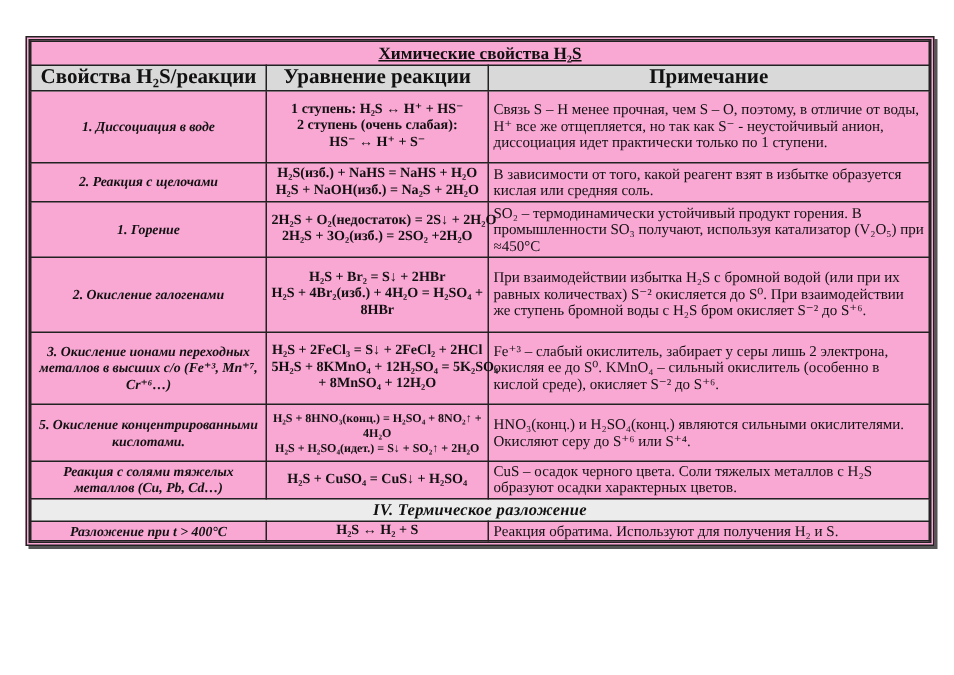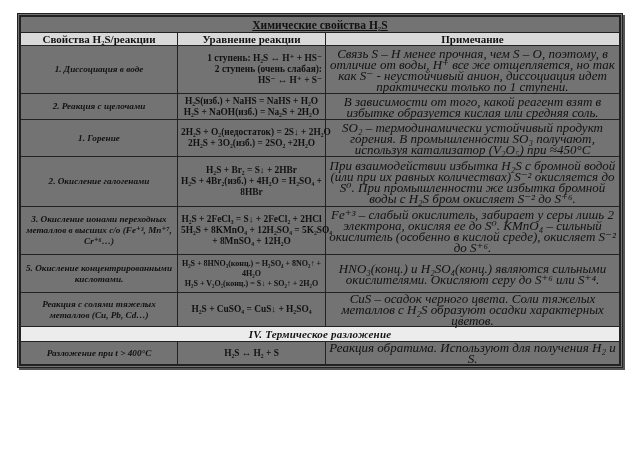--- a/index.html
+++ b/index.html
@@ -1,31 +1,31 @@
 <!DOCTYPE html>
 <html><head>
 <meta charset="utf-8">
 <style>
   html, body { margin: 0; padding: 0; background: #ffffff; }
   body { width: 636px; height: 450px; position: relative; overflow: hidden;
          font-family: "Liberation Serif", "DejaVu Serif", serif; color: #111; }
-  .frame { position: absolute; left: 17px; top: 13px; width: 600px;
-           border: 3px double #222; box-shadow: 2px 2px 0 #555; background: #737373; }
+  .frame { position: absolute; left: 17px; top: 24px; width: 600px;
+           border: 3px double #222; box-shadow: 2px 2px 0 #555; background: #f9a8d4; }
   table { border-collapse: collapse; width: 100%; table-layout: fixed; }
   td, th { border: 1px solid #222; padding: 0 3px; vertical-align: middle; }
   col.c1 { width: 157px; } col.c2 { width: 148px; } col.c3 { width: auto; }
   .title { text-align: center; font-weight: bold; font-size: 11.5px; height: 15px; text-decoration: underline; }
-  .hdr th { background: #d9d9d9; font-size: 11px; font-weight: bold; height: 12px; }
+  .hdr th { background: #d9d9d9; font-size: 14px; font-weight: bold; height: 12px; }
   .sec td { background: #ececec; text-align: center; font-style: italic; font-weight: bold;
             font-size: 11px; height: 14px; letter-spacing: 0.2px; }
   .prop { text-align: center; font-style: italic; font-weight: bold; font-size: 9.2px; line-height: 11px; }
   .eq { font-weight: bold; font-size: 9.4px; line-height: 11px; text-align: center; }
-  .eq.left { text-align: right; margin-left: 30px; }
+  .eq.left { text-align: center; margin-left: 30px; }
   .eq.small { font-size: 8px; line-height: 10px; margin-left: 33px; }
-  .note { font-style: italic; font-size: 13px; line-height: 11px; text-align: center; }
+  .note { font-size: 10px; line-height: 11px; text-align: left; }
   .eqline { display: block; white-space: nowrap; }
 </style>
 </head>
 <body>
 
 <div class="frame">
 <table>
   <colgroup>
         <col class="c1">
         <col class="c2">
@@ -67,37 +67,37 @@
     </td>
     <td class="note">SO₂ – термодинамически устойчивый продукт горения. В промышленности SO₃ получают, используя катализатор (V₂O₅) при ≈450°C</td>
   </tr>
   <tr style="height:50px">
     <td class="prop">2. Окисление галогенами</td>
     <td class="eq">
       <span class="eqline">H₂S + Br₂ = S↓ + 2HBr</span>
       <span class="eqline">H₂S + 4Br₂(изб.) + 4H₂O = H₂SO₄ +</span>
       <span class="eqline">8HBr</span>
     </td>
-    <td class="note">При взаимодействии избытка H₂S с бромной водой (или при их равных количествах) S⁻² окисляется до S⁰. При промышленности же избытка бромной воды с H₂S бром окисляет S⁻² до S⁺⁶.</td>
+    <td class="note">При взаимодействии избытка H₂S с бромной водой (или при их равных количествах) S⁻² окисляется до S⁰. При взаимодействии же ступень бромной воды с H₂S бром окисляет S⁻² до S⁺⁶.</td>
   </tr>
   <tr style="height:48px">
     <td class="prop">3. Окисление ионами переходных металлов в высших с/о (Fe⁺³, Mn⁺⁷, Cr⁺⁶…)</td>
     <td class="eq">
       <span class="eqline">H₂S + 2FeCl₃ = S↓ + 2FeCl₂ + 2HCl</span>
       <span class="eqline">5H₂S + 8KMnO₄ + 12H₂SO₄ = 5K₂SO₄</span>
       <span class="eqline">+ 8MnSO₄ + 12H₂O</span>
     </td>
     <td class="note">Fe⁺³ – слабый окислитель, забирает у серы лишь 2 электрона, окисляя ее до S⁰. KMnO₄ – сильный окислитель (особенно в кислой среде), окисляет S⁻² до S⁺⁶.</td>
   </tr>
   <tr style="height:38px">
     <td class="prop">5. Окисление концентрированными кислотами.</td>
     <td class="eq small">
       <span class="eqline">H₂S + 8HNO₃(конц.) = H₂SO₄ + 8NO₂↑ +</span>
       <span class="eqline">4H₂O</span>
-      <span class="eqline">H₂S + V₂O₅(конц.) = S↓ + SO₂↑ + 2H₂O</span>
+      <span class="eqline">H₂S + H₂SO₄(идет.) = S↓ + SO₂↑ + 2H₂O</span>
     </td>
     <td class="note">HNO₃(конц.) и H₂SO₄(конц.) являются сильными окислителями. Окисляют серу до S⁺⁶ или S⁺⁴.</td>
   </tr>
 
   <tr style="height:25px">
     <td class="prop">Реакция с солями тяжелых металлов (Cu, Pb, Cd…)</td>
     <td class="eq">
       <span class="eqline">H₂S + CuSO₄ = CuS↓ + H₂SO₄</span>
     </td>
     <td class="note">CuS – осадок черного цвета. Соли тяжелых металлов с H₂S образуют осадки характерных цветов.</td>

